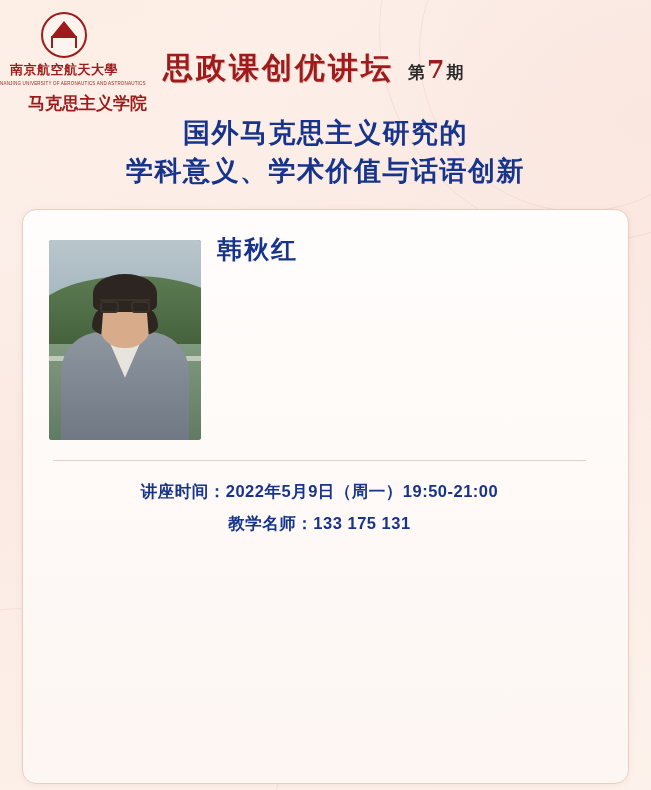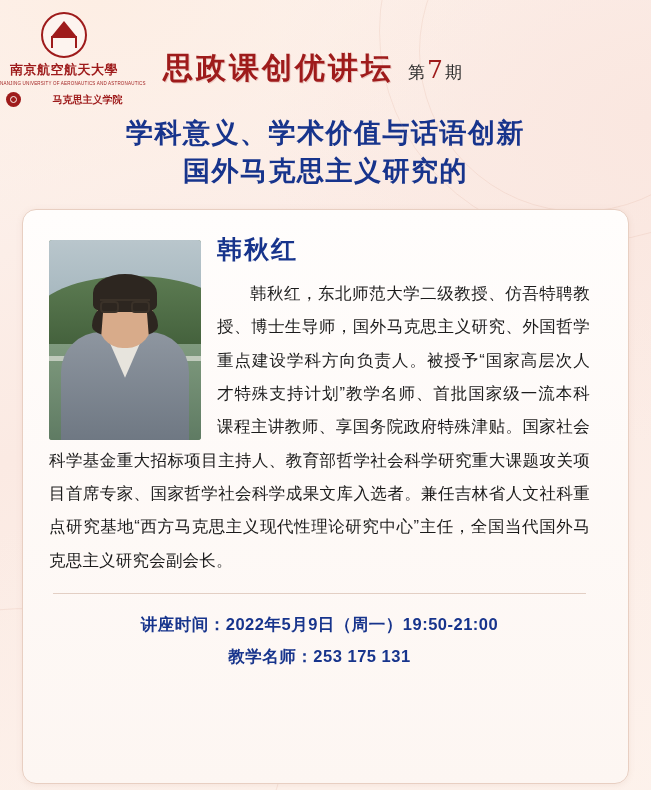--- a/index.html
+++ b/index.html
@@ -116,21 +116,21 @@
     position: absolute;
     left: 4px;
     top: 4px;
     width: 7px;
     height: 7px;
     border: 1.5px solid #fdf4ef;
     border-radius: 50%;
     box-sizing: border-box;
   }
   .logo-sub-text {
-    font-size: 10px;
+    font-size: 17px;
     font-weight: bold;
     color: #9e1b1b;
     margin-left: 28px;
   }
   .forum-line {
     position: absolute;
     left: 163px;
     top: 48px;
     display: flex;
     align-items: baseline;
@@ -139,21 +139,21 @@
   .forum-title {
     font-family: "DejaVu Serif", serif;
     font-size: 30px;
     font-weight: bold;
     color: #9e1b1b;
     letter-spacing: 3px;
     text-shadow: 1px 1px 0 rgba(158,27,27,0.18);
   }
   .issue {
     font-size: 17px;
-    font-weight: normal;
+    font-weight: bold;
     color: #2b2b2b;
     white-space: nowrap;
   }
   .issue .num {
     font-family: "DejaVu Serif", serif;
     font-size: 25px;
     color: #9e1b1b;
     padding: 0 2px;
   }
 
@@ -348,46 +348,45 @@
 
     <div class="forum-line">
       <span class="forum-title">思政课创优讲坛</span>
       <span class="issue">
         <span>第</span><span class="num">7</span><span>期</span>
       </span>
     </div>
   </div>
 
   <div class="main-title">
+    <div class="line">国外马克思主义研究的</div>
     <div class="line">学科意义、学术价值与话语创新</div>
-    <div class="line">国外马克思主义研究的</div>
   </div>
 
   <div class="card">
     <div class="bio-block clearfix">
       <div class="portrait">
         <div class="sky"></div>
         <div class="hill"></div>
         <div class="water"></div>
         <div class="rail"></div>
         <div class="body"></div>
         <div class="collar"></div>
         <div class="head"></div>
         <div class="hair2"></div>
         <div class="hair"></div>
         <div class="glasses"></div>
       </div>
       <div class="name">韩秋红</div>
-      <div class="bio">韩秋红，东北师范大学二级教授、仿吾特聘教授、博士生导师，国外马克思主义研究、外国哲学重点建设学科方向负责人。被授予“国家高层次人才特殊支持计划”教学名师、首批国家级一流本科课程主讲教师、享国务院政府特殊津贴。国家社会科学基金重大招标项目主持人、教育部哲学社会科学研究重大课题攻关项目首席专家、国家哲学社会科学成果文库入选者。兼任吉林省人文社科重点研究基地“西方马克思主义现代性理论研究中心”主任，全国当代国外马克思主义研究会副会长。</div>
     </div>
 
     <div class="divider"></div>
 
     <div class="footer-info">
       <div class="footer-row">
         <span class="label">讲座时间：</span><span class="value">2022年5月9日（周一）19:50-21:00</span>
       </div>
       <div class="footer-row">
-        <span class="label">教学名师：</span><span class="value">253 175 131</span>
+        <span class="label">教学名师：</span><span class="value">133 175 131</span>
       </div>
     </div>
   </div>
 </div>
 
 </body></html>

